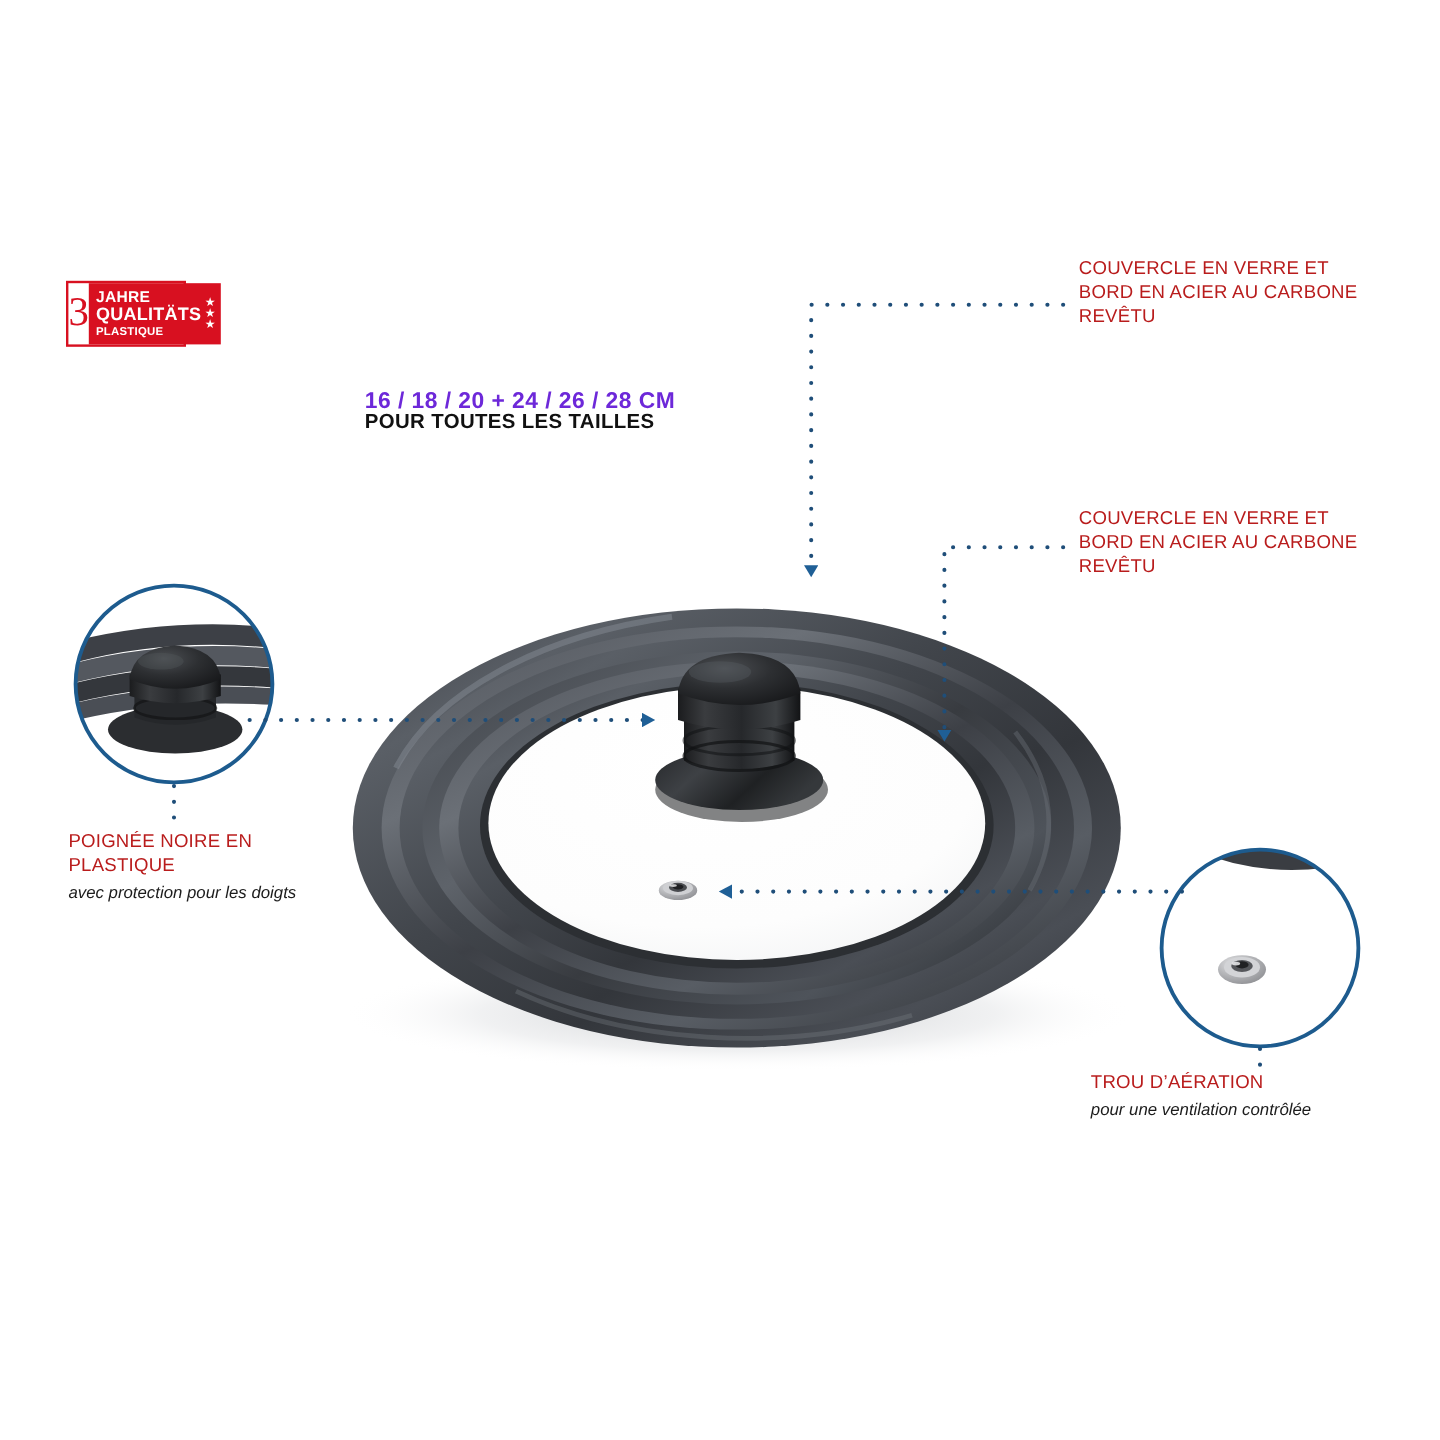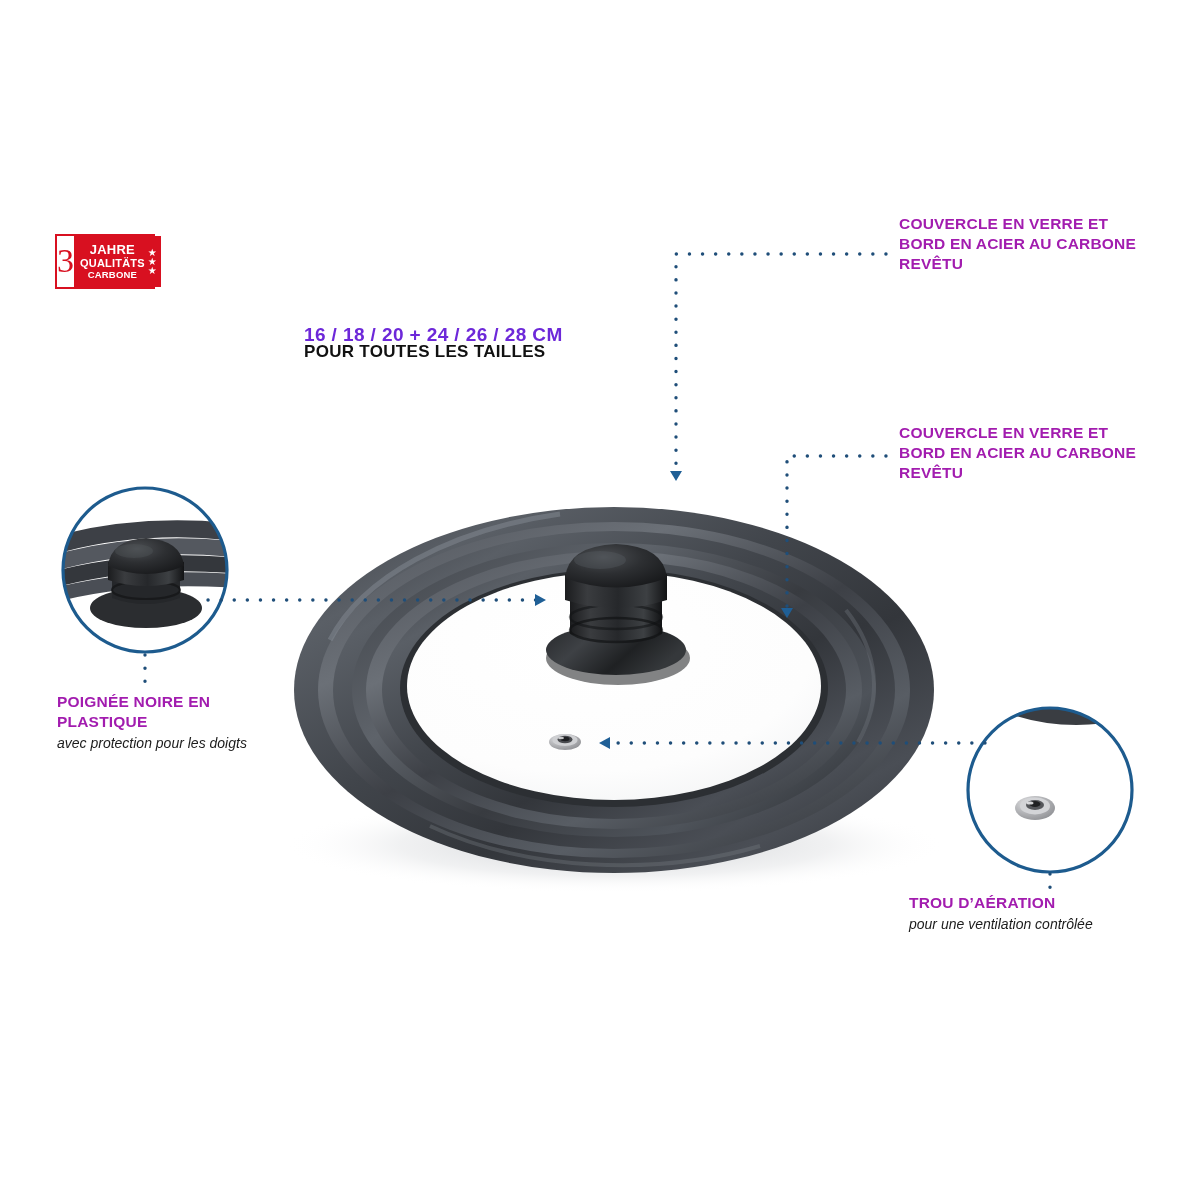--- a/index.html
+++ b/index.html
@@ -26,24 +26,24 @@
     width:29px;display:flex;align-items:center;justify-content:center;
     color:#d81020;font-size:34px;font-weight:400;line-height:1;
     font-family:"Liberation Serif","DejaVu Serif",serif;
     padding-bottom:2px;
   }
   .badge-red{
     flex:1;background:#d81020;color:#fff;
     display:flex;align-items:center;
     padding:3px 4px 3px 6px;box-sizing:border-box;
   }
-  .badge-words{display:flex;flex-direction:column;justify-content:center;flex:1;align-items:center;}
+  .badge-words{display:flex;flex-direction:column;justify-content:center;flex:1;}
   .badge-words span{display:block;font-weight:700;letter-spacing:.2px;line-height:1.12;}
   .bw1{font-size:13px;}
-  .bw2{font-size:11px;}
+  .bw2{font-size:15px;}
   .bw3{font-size:9.5px;}
   .badge-stars{
     display:flex;flex-direction:column;justify-content:center;align-items:center;
     gap:1px;padding-left:3px;
   }
   .badge-stars i{font-style:normal;font-size:10px;line-height:8px;color:#fff;}
 
   
   .title{
     position:absolute;left:216px;top:250px;
@@ -56,21 +56,21 @@
     color:#111;font-size:17px;font-weight:700;letter-spacing:.3px;white-space:nowrap;margin-top:32px;
   }
   .sub2{
     position:absolute;left:304px;top:324px;
     color:#6d28d9;font-size:19px;font-weight:700;letter-spacing:.4px;white-space:nowrap;text-align:right;
   }
 
   
   .callout{position:absolute;}
   .callout h3{
-    margin:0;color:#a21caf;font-size:15.5px;font-weight:700;
+    margin:0;color:#b91c1c;font-size:15.5px;font-weight:400;
     line-height:1.28;letter-spacing:.2px;text-transform:uppercase;
   }
   .callout p{
     margin:3px 0 0 0;color:#1c1c1c;font-size:14px;font-style:italic;
     line-height:1.2;font-family:"Liberation Sans","DejaVu Sans",sans-serif;
   }
   #callout-glass-top{left:899px;top:214px;width:240px;}
   #callout-glass-mid{left:899px;top:423px;width:240px;}
   #callout-handle{left:57px;top:692px;width:220px;}
   #callout-vent{left:909px;top:893px;width:230px;}
@@ -260,21 +260,21 @@
       <path d="M 1050 874 L 1050 888"></path>
     </g>
   </svg>
 
   <div class="badge">
     <div class="badge-num">3</div>
     <div class="badge-red">
       <div class="badge-words">
         <span class="bw1">JAHRE</span>
         <span class="bw2">QUALITÄTS</span>
-        <span class="bw3">CARBONE</span>
+        <span class="bw3">PLASTIQUE</span>
       </div>
       <div class="badge-stars">
         <i>★</i>
         <i>★</i>
         <i>★</i>
       </div>
     </div>
   </div>
 
   <div class="sub1">POUR TOUTES LES TAILLES</div>

